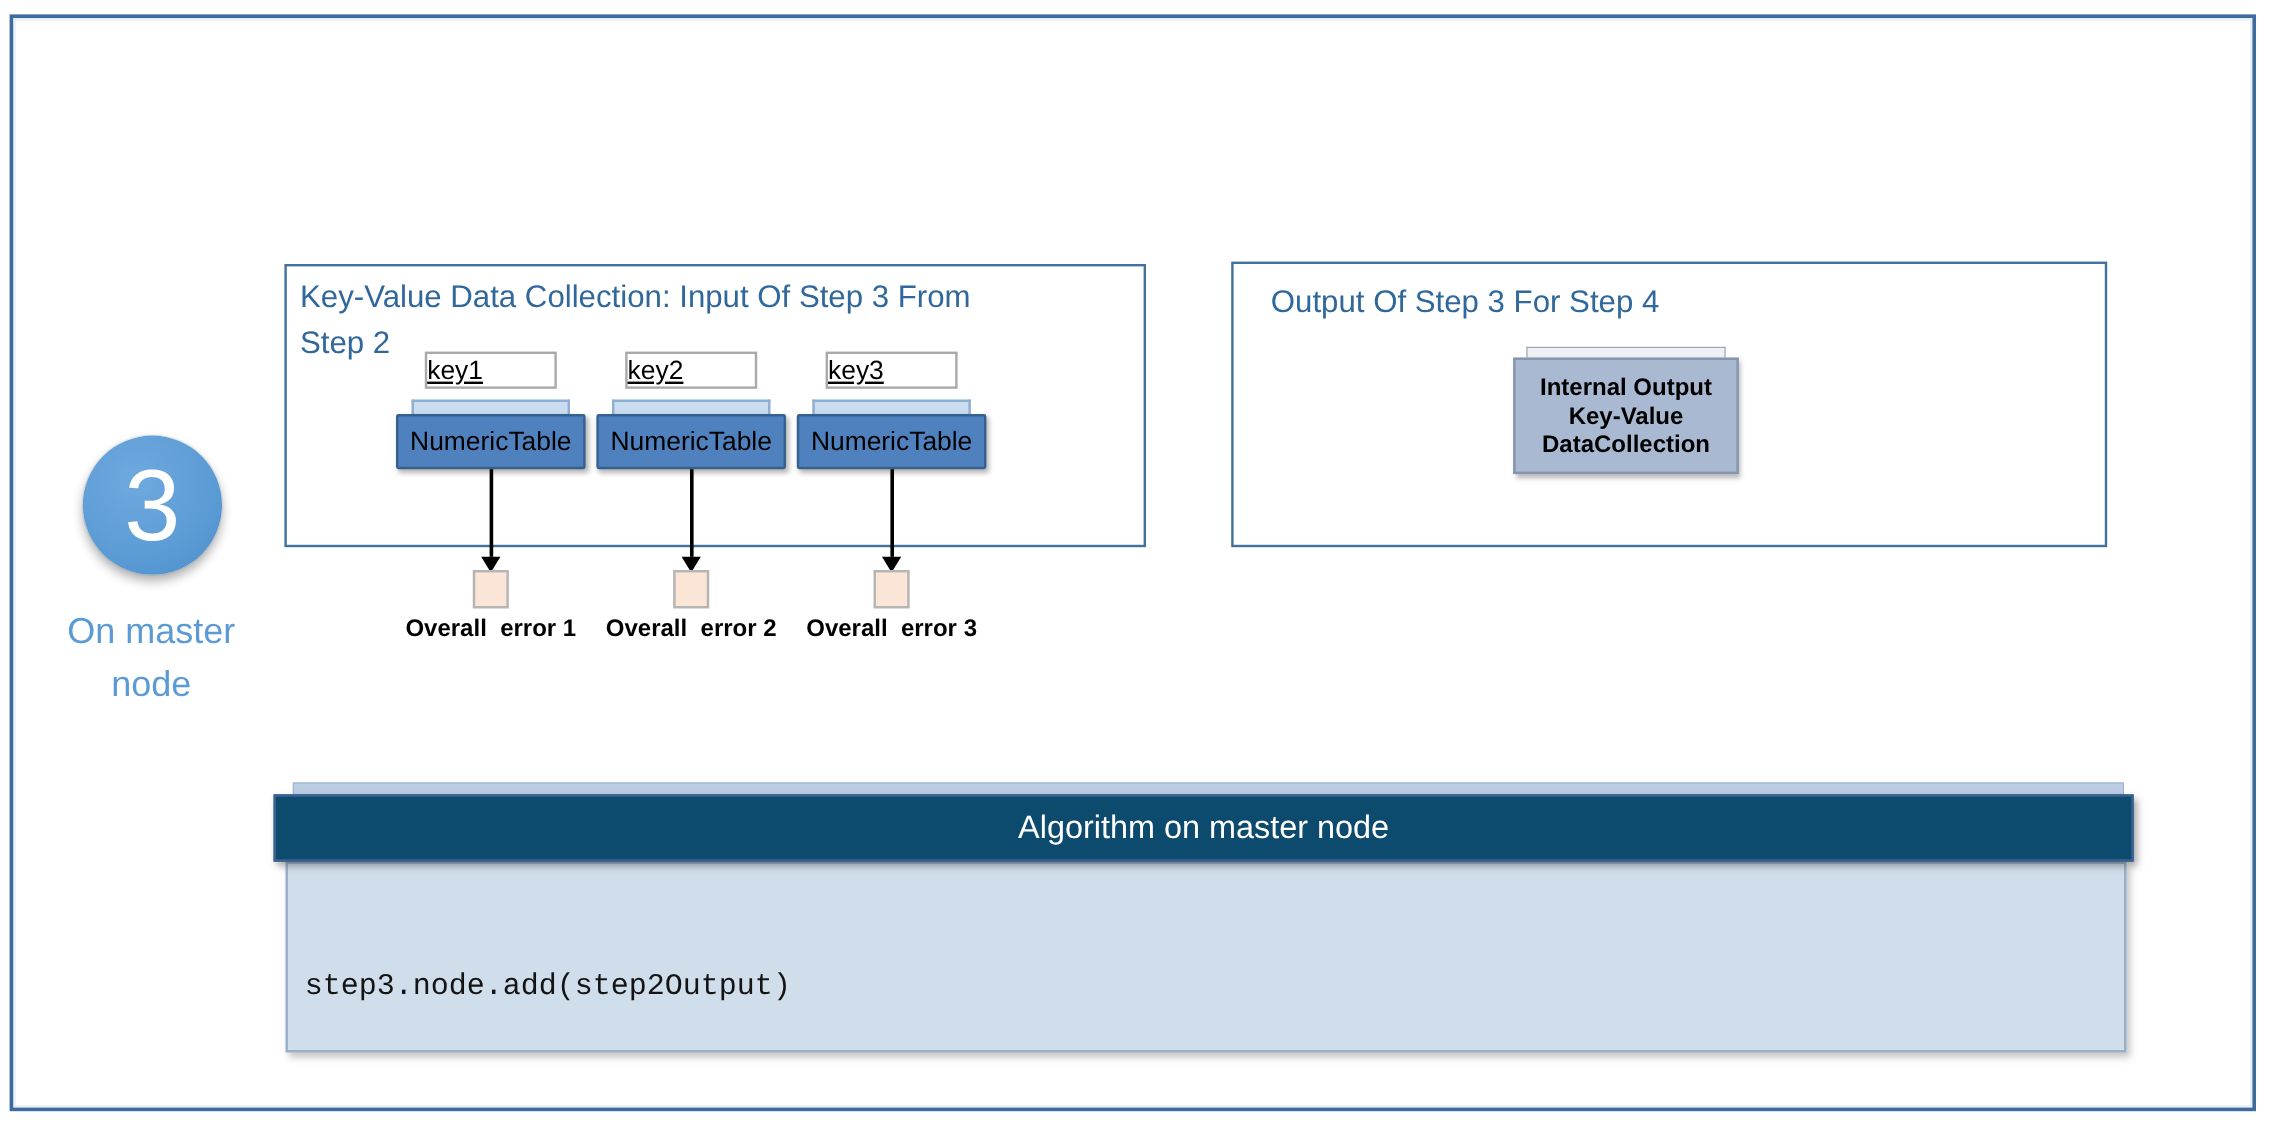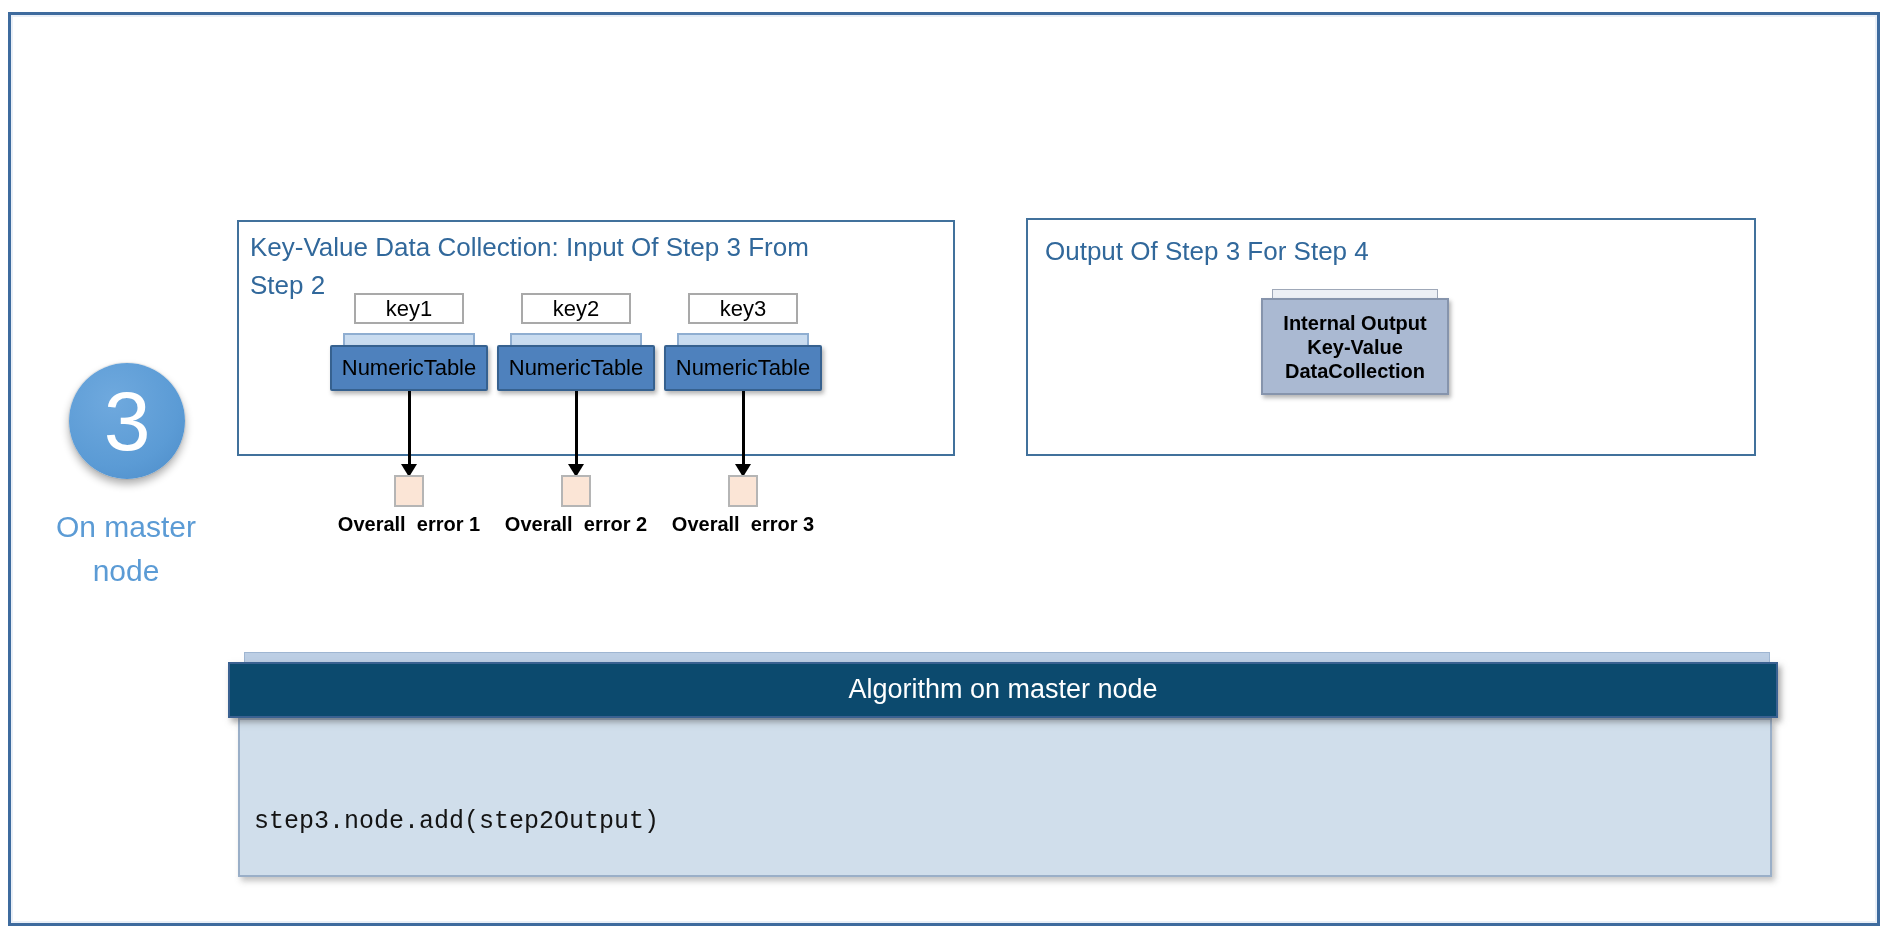--- a/index.html
+++ b/index.html
@@ -40,32 +40,32 @@
     color: #5B9BD5;
     font-size: 30px; line-height: 44px;
   }
 
   
   .panel { position: absolute; background: #ffffff; border: 2px solid #41719C; }
   .panel.input  { left: 237px; top: 220px; width: 718px; height: 236px; }
   .panel.output { left: 1026px; top: 218px; width: 730px; height: 238px; }
   .panel-title { color: #31689B; font-size: 26px; line-height: 38px; }
   .panel.input  .panel-title { margin: 6px 0 0 11px; max-width: 590px; }
-  .panel.output .panel-title { margin: 12px 0 0 17px; }
+  .panel.output .panel-title { margin: 12px 0 0 31px; }
 
   
   .col {
     position: absolute; top: 293px; width: 170px;
     display: flex; flex-direction: column; align-items: center;
   }
   .col.c1 { left: 324px; } .col.c2 { left: 491px; } .col.c3 { left: 658px; }
   .key-box {
     width: 110px; height: 31px;
     background: #ffffff; border: 2px solid #A9A9A9;
-    font-size: 22px; line-height: 27px; text-align: center; color: #000;
+    font-size: 22px; line-height: 27px; text-align: left; color: #000; text-decoration: underline;
   }
   .nt-tab {
     width: 132px; height: 12px; margin-top: 9px;
     background: #C9DCF0; border: 2px solid #8FAED1; border-bottom: none;
   }
   .nt-box {
     width: 158px; height: 46px;
     background: #4E81BD; border: 2px solid #36618F; border-radius: 2px;
     color: #000000; font-size: 22px; line-height: 42px; text-align: center;
     box-shadow: 2px 3px 4px rgba(90,90,90,.45);

